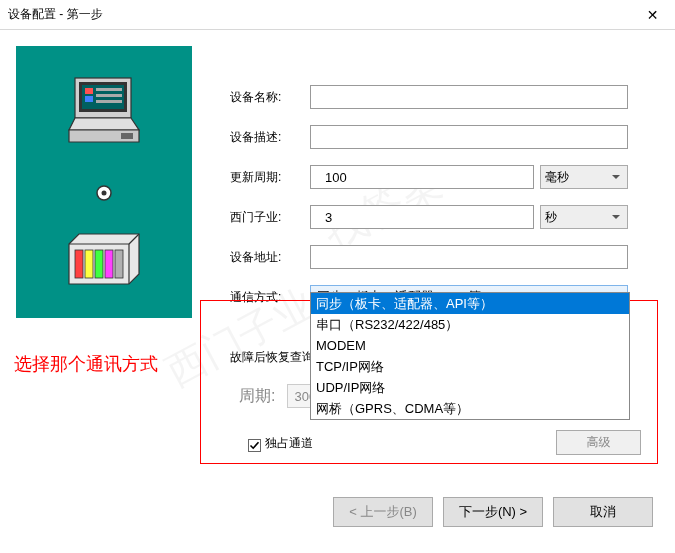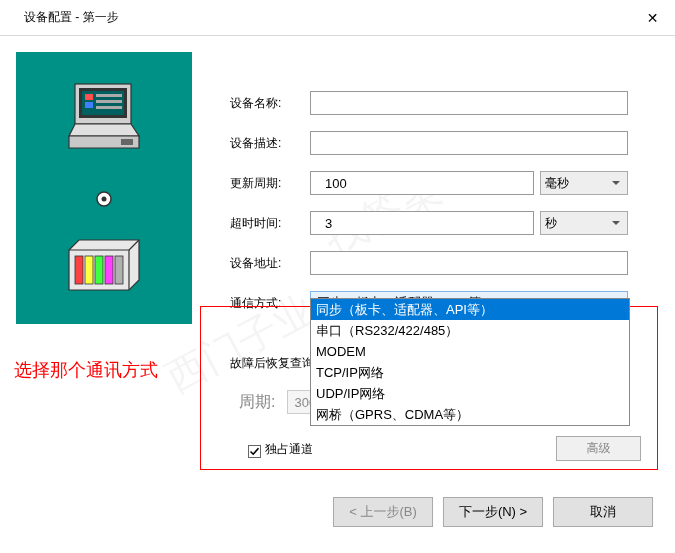--- a/index.html
+++ b/index.html
@@ -1,17 +1,17 @@
 <!DOCTYPE html>
 <html><head>
 <meta charset="utf-8">
 <style>
 *{box-sizing:border-box;margin:0;padding:0;}
 body{background:#fff;font-family:"Microsoft YaHei","SimSun",Arial,sans-serif;font-size:12px;color:#000;width:675px;height:553px;position:relative;overflow:hidden;}
-.titlebar{height:36px;background:#fff;border-bottom:1px solid #d8d8d8;display:flex;align-items:center;padding-left:24px;}
+.titlebar{height:30px;background:#fff;border-bottom:1px solid #d8d8d8;display:flex;align-items:center;padding-left:8px;}
 .title-text{font-size:12px;flex:1;}
 .close-btn{width:45px;height:30px;display:flex;align-items:center;justify-content:center;font-size:14px;cursor:pointer;}
 .content{position:relative;padding:18px 16px;}
 .left-panel{position:absolute;left:16px;top:16px;width:176px;height:272px;background:#009186;display:flex;flex-direction:column;align-items:center;justify-content:space-around;padding:10px 0;}
 .annotation{position:absolute;left:14px;top:322px;color:#ff0000;font-size:18px;}
 .form-area{position:absolute;left:230px;top:54px;width:424px;}
 .form-row{display:flex;align-items:center;height:26px;margin-bottom:14px;}
 .label{width:80px;text-align:left;font-size:12px;}
 .input-text{border:1px solid #999;height:24px;padding:0 14px;font-size:13px;background:#fff;}
 .input-wide{width:318px;}
@@ -93,21 +93,21 @@
       <input class="input-text input-wide" value="" style="">
     </div>
     <div class="form-row">
       <span class="label">更新周期:</span>
       <input class="input-text input-mid" value="100" style="">
       <div class="select">
           <span>毫秒</span>
         </div>
     </div>
     <div class="form-row">
-      <span class="label">超时时间:</span>
+      <span class="label">西门子业:</span>
       <input class="input-text input-mid" value="3" style="">
       <div class="select">
           <span>秒</span>
         </div>
     </div>
     <div class="form-row">
       <span class="label">设备地址:</span>
       <input class="input-text input-wide" value="" style="">
     </div>
     <div class="form-row">

